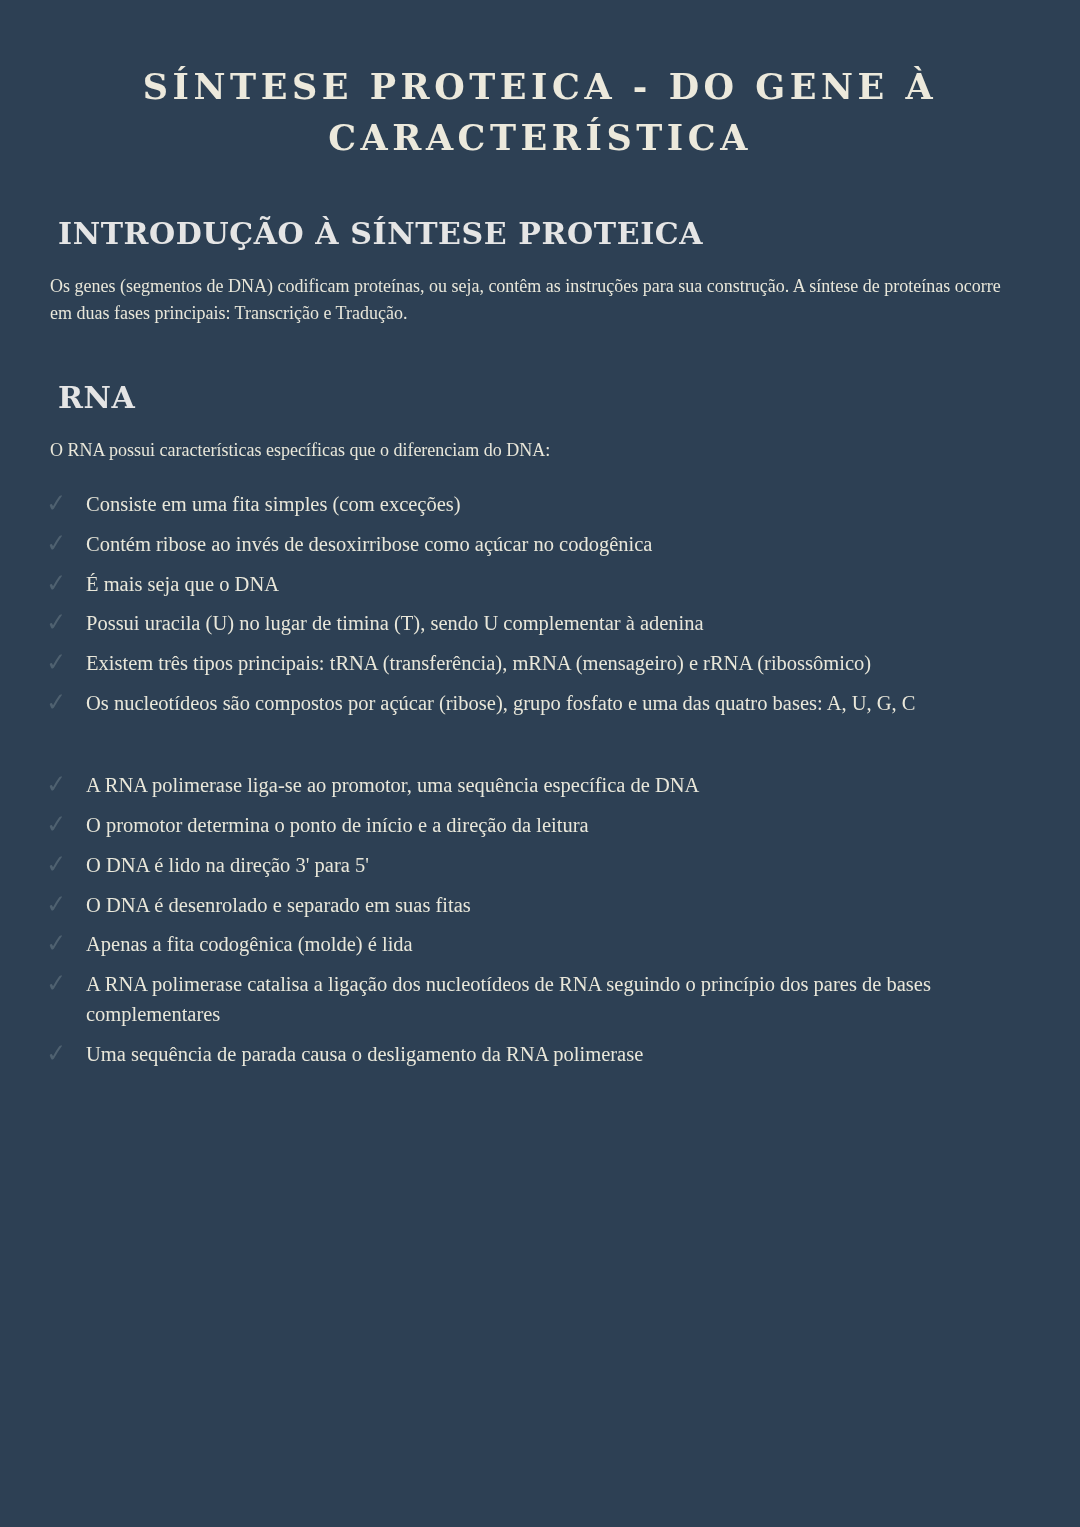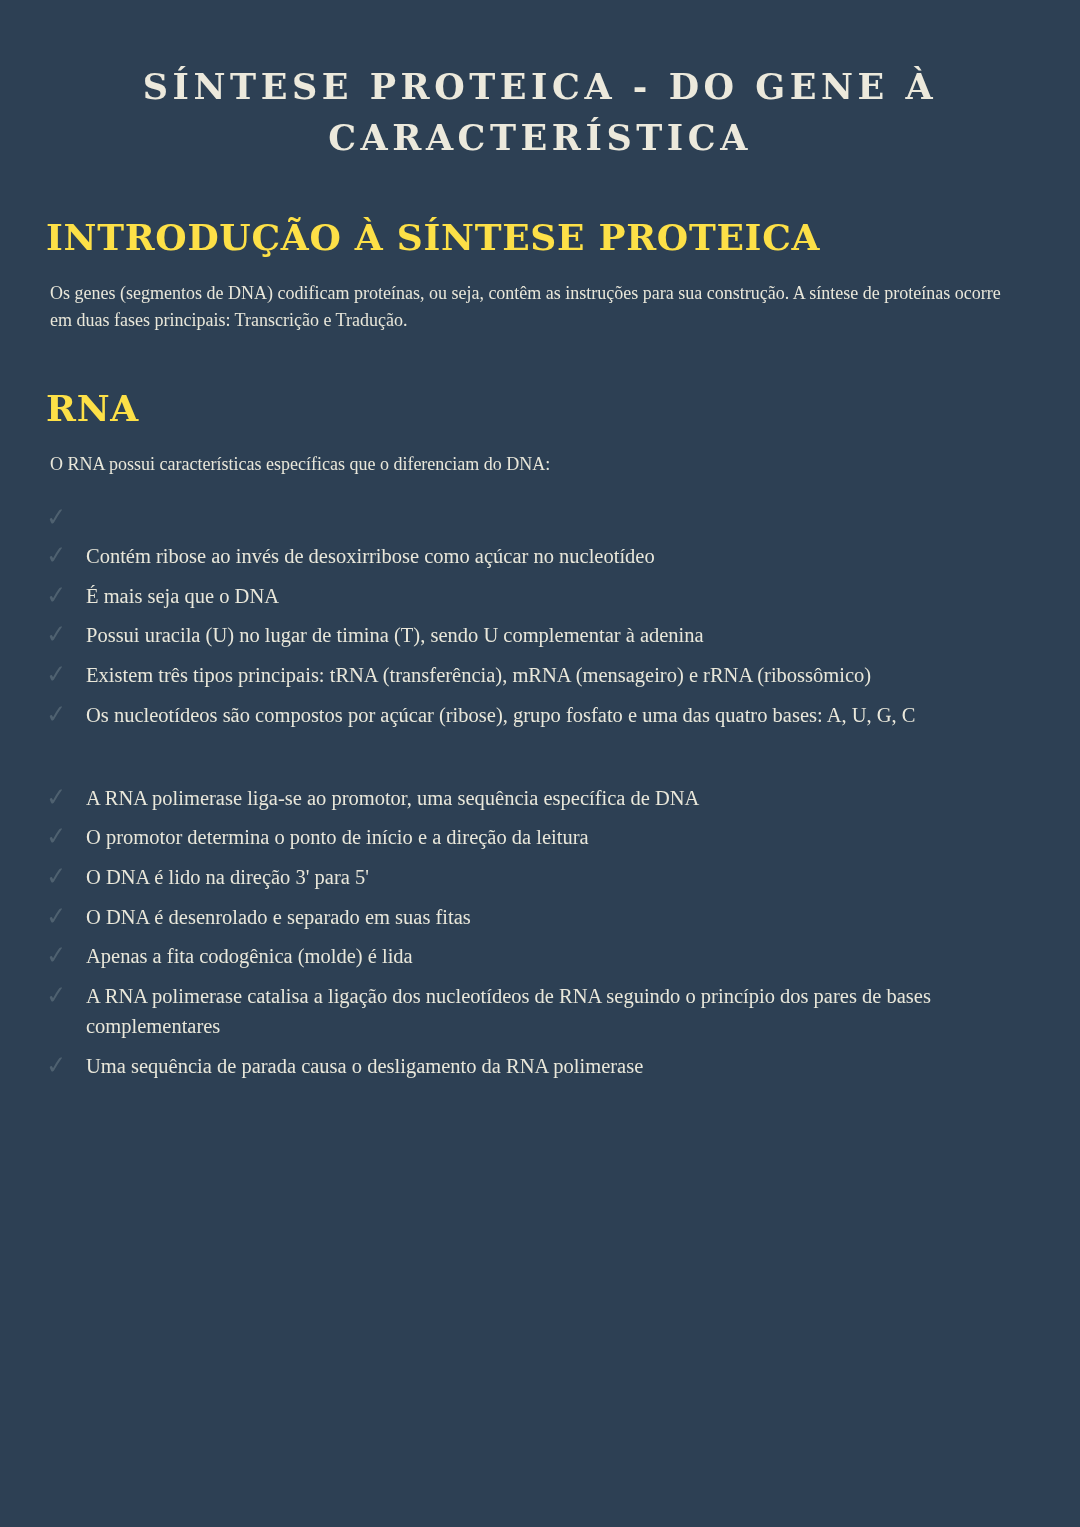--- a/index.html
+++ b/index.html
@@ -35,25 +35,25 @@
     max-width: 820px;
     margin: 10px auto 0 auto;
   }
 
   section {
     margin-top: 52px;
   }
 
   .heading {
     font-family: "DejaVu Serif", "Liberation Serif", serif;
-    font-size: 36px;
+    font-size: 30px;
     font-weight: 700;
     letter-spacing: 0.02em;
-    color: #fde047;
-    margin-left: 2px;
+    color: #e5e5e5;
+    margin-left: 14px;
   }
 
   .para {
     font-size: 18px;
     line-height: 1.55;
     color: #e9e7da;
     margin-top: 22px;
     margin-left: 6px;
     max-width: 960px;
   }
@@ -100,24 +100,25 @@
     <h2 class="heading">INTRODUÇÃO À SÍNTESE PROTEICA</h2>
     <p class="para">Os genes (segmentos de DNA) codificam proteínas, ou seja, contêm as instruções para sua construção. A síntese de proteínas ocorre em duas fases principais: Transcrição e Tradução.</p>
   </section>
 
   <section>
     <h2 class="heading">RNA</h2>
     <p class="para">O RNA possui características específicas que o diferenciam do DNA:</p>
     <ul class="checklist">
       <li class="check-item">
         <span class="check">✓</span>
+        <span class="item-text">Consiste em uma fita simples (com exceções)</span>
       </li>
       <li class="check-item">
         <span class="check">✓</span>
-        <span class="item-text">Contém ribose ao invés de desoxirribose como açúcar no nucleotídeo</span>
+        <span class="item-text">Contém ribose ao invés de desoxirribose como açúcar no codogênica</span>
       </li>
       <li class="check-item">
         <span class="check">✓</span>
         <span class="item-text">É mais seja que o DNA</span>
       </li>
       <li class="check-item">
         <span class="check">✓</span>
         <span class="item-text">Possui uracila (U) no lugar de timina (T), sendo U complementar à adenina</span>
       </li>
       <li class="check-item">

